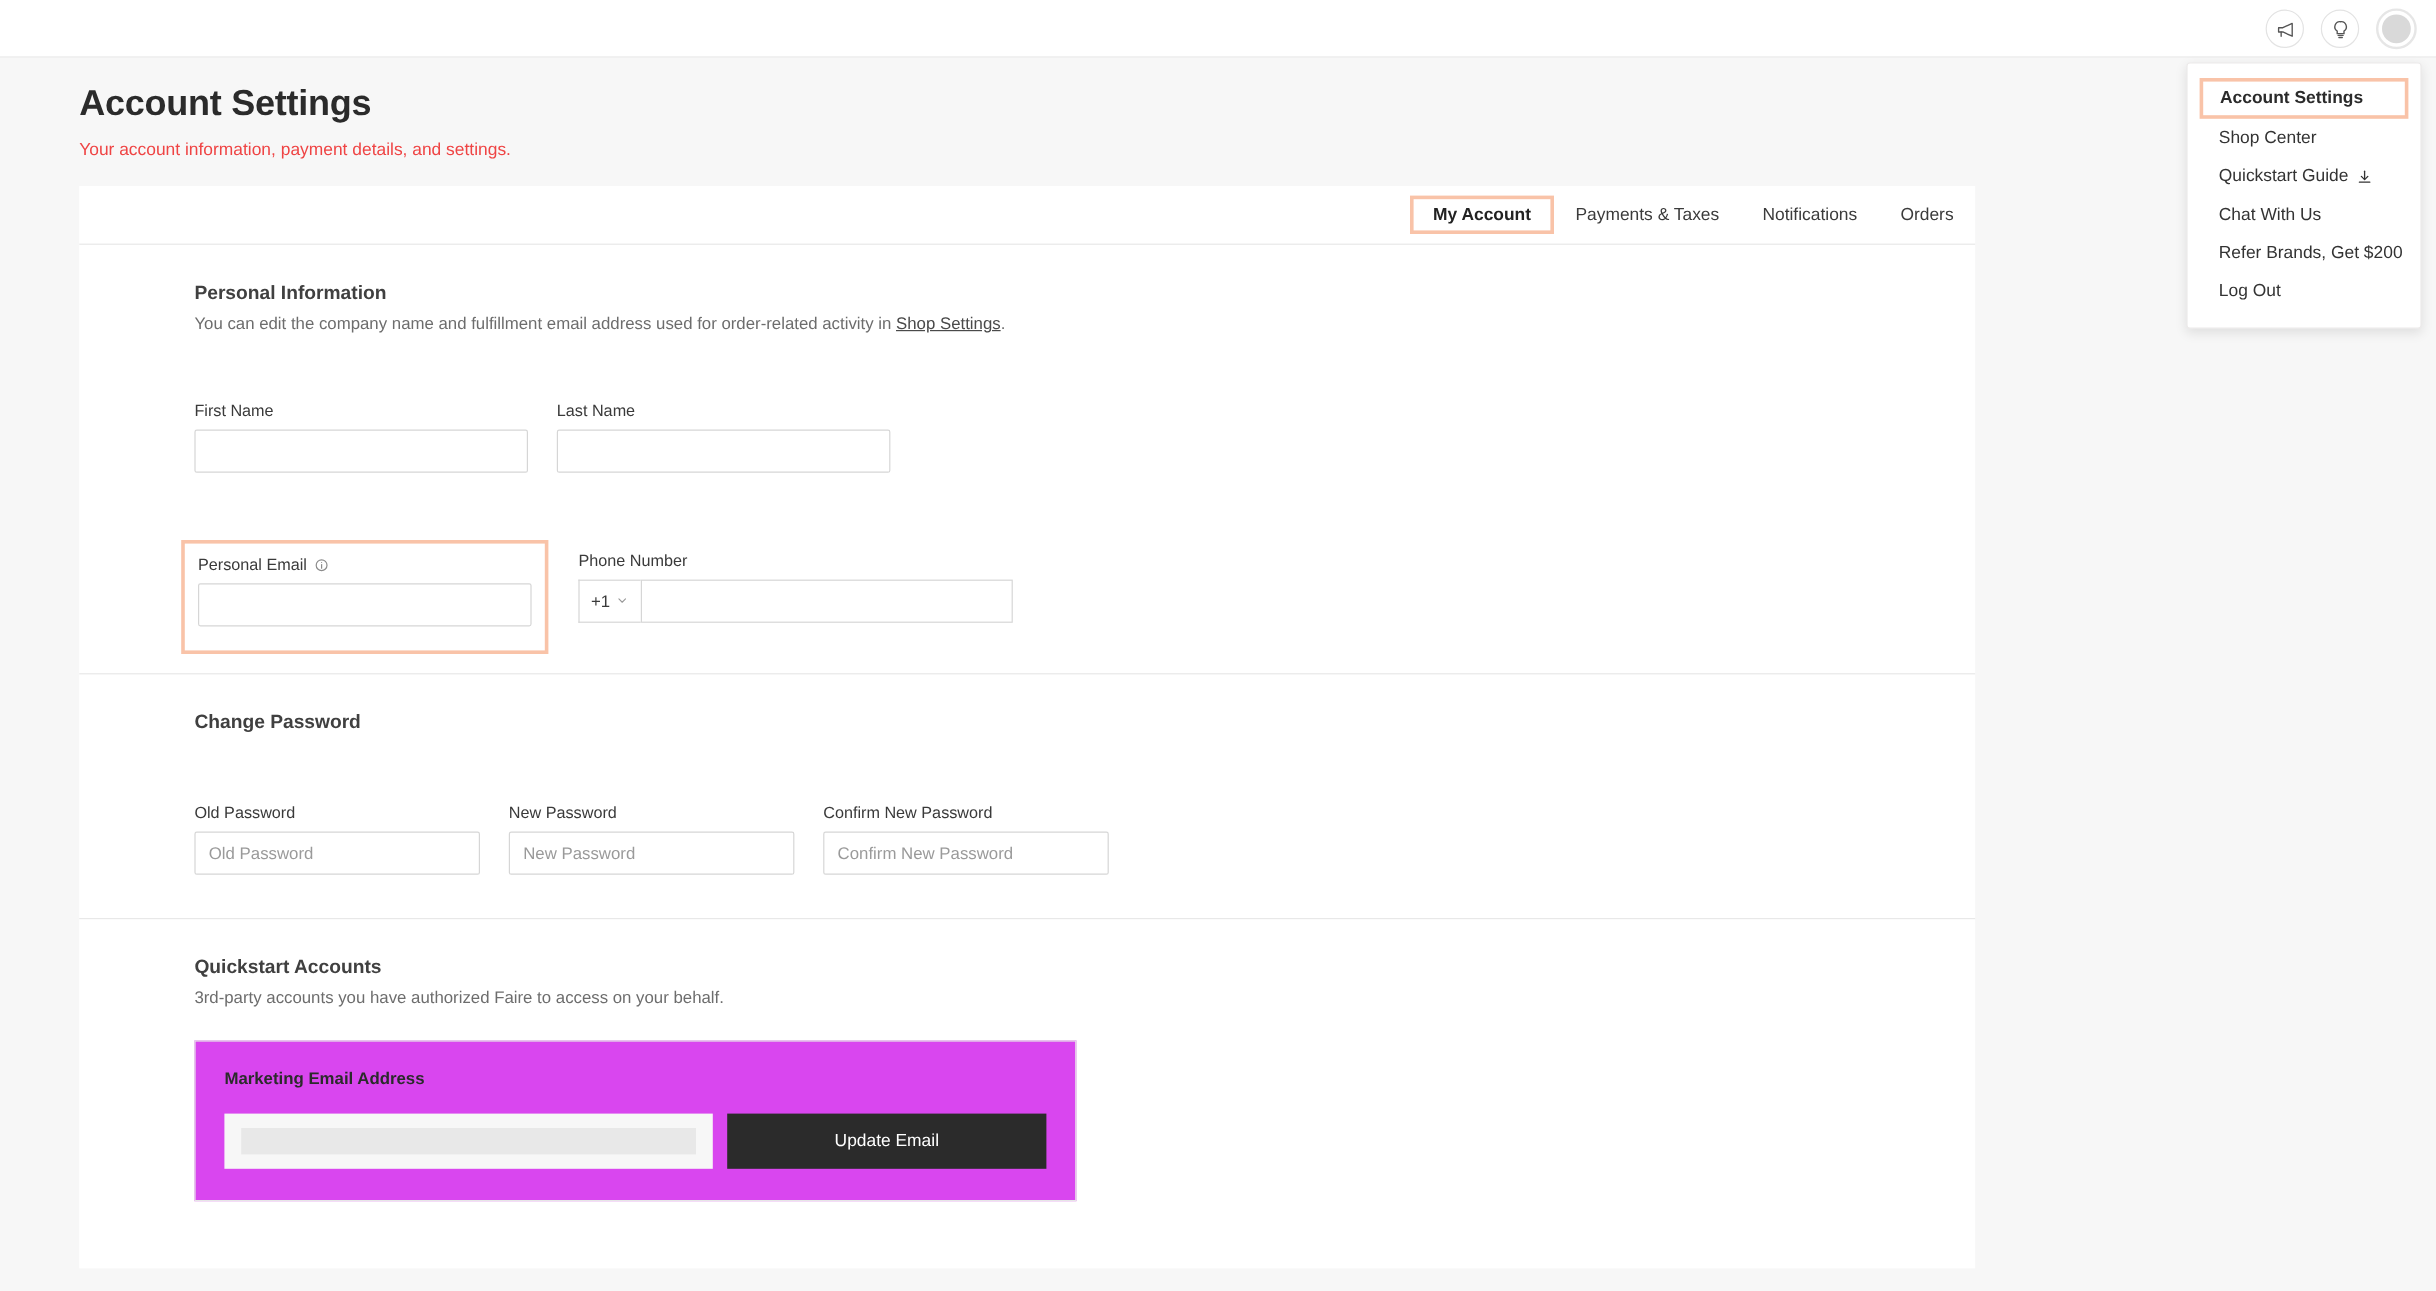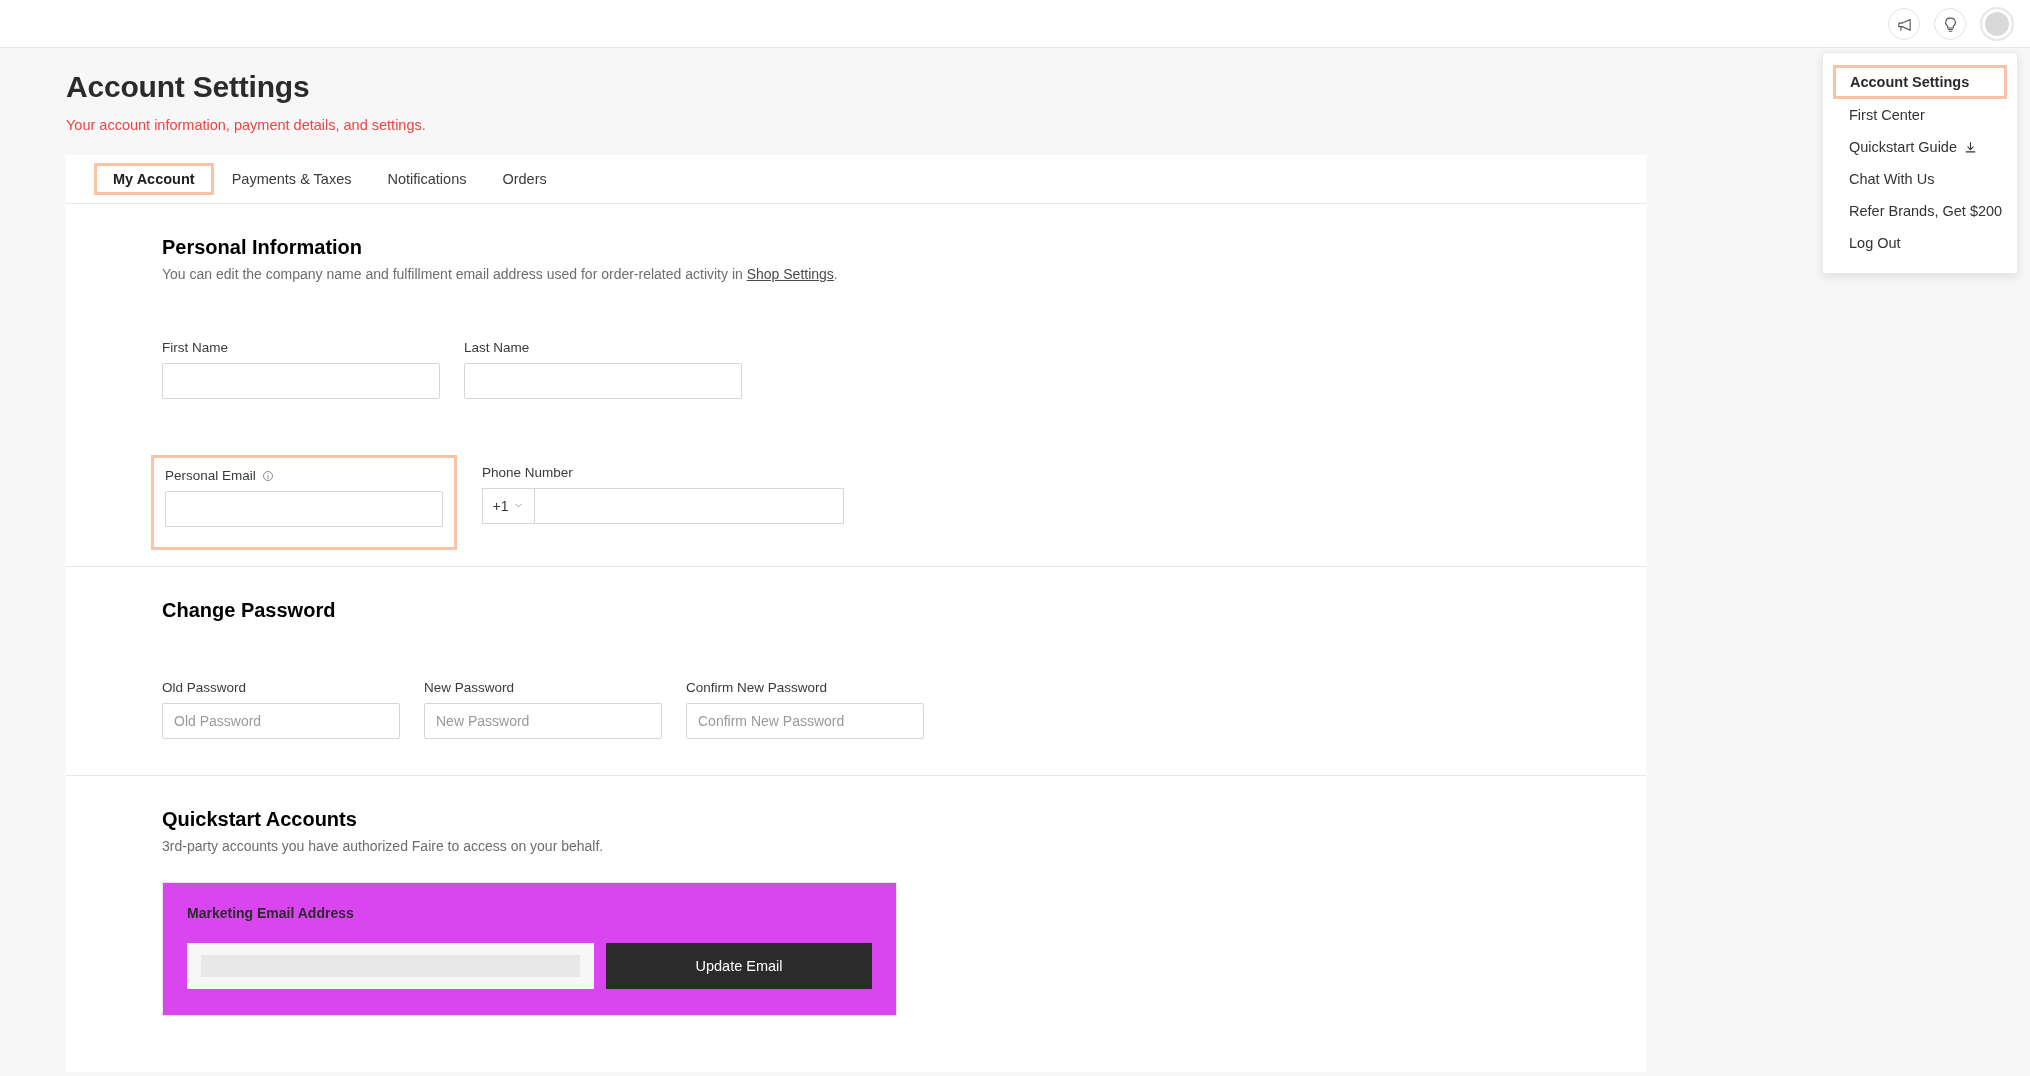--- a/index.html
+++ b/index.html
@@ -89,38 +89,39 @@
     background: #ffffff;
   }
 
   
   .tabs {
     display: flex; align-items: center;
     height: 49px;
     padding-left: 28px;
     border-bottom: 1px solid #e8e8e8;
     gap: 0px;
+    justify-content: flex-end;
   }
   .tab {
     font-size: 14.5px; color: #3b3b3b;
     padding: 6px 18px;
     cursor: pointer;
     white-space: nowrap;
   }
   .tab.active {
     font-weight: bold; color: #222;
     border: 3px solid #f9c3a8;
     padding: 5px 16px;
   }
 
   
   .section { padding: 32px 0 36px 0; border-bottom: 1px solid #e8e8e8; }
   .section:last-child { border-bottom: none; padding-bottom: 56px; }
   .sec-inner { padding-left: 96px; }
-  .sec-title { font-size: 20px; font-weight: bold; color: #000000; margin-bottom: 7px; }
+  .sec-title { font-size: 16px; font-weight: bold; color: #404040; margin-bottom: 7px; }
   .sec-desc { font-size: 14px; color: #6d6d6d; }
   .sec-desc a { color: #4a4a4a; text-decoration: underline; margin-top: 24px; }
 
   .fieldrow { display: flex; margin-top: 26px; }
   .field { margin-right: 24px; margin-top: 32px; }
   .flabel {
     font-size: 13.5px; color: #3a3a3a; margin-bottom: 8px;
     display: flex; align-items: center; gap: 6px;
   }
   .finput {
@@ -219,21 +220,21 @@
   </div>
 </div>
 
 <div class="dropdown">
 
   <div class="dd-item hl">
     <span>Account Settings</span>
   </div>
 
   <div class="dd-item">
-    <span>First Center</span>
+    <span>Shop Center</span>
   </div>
 
   <div class="dd-item">
     <span>Quickstart Guide</span>
     <span class="dl-icon">
       <svg width="13" height="13" viewBox="0 0 24 24" fill="none" stroke="#333" stroke-width="2" stroke-linecap="round" stroke-linejoin="round">
         <path d="M12 3 L12 15"></path>
           <path d="M7 11 L12 16 L17 11"></path>
           <path d="M4 20 L20 20"></path>
       </svg>

